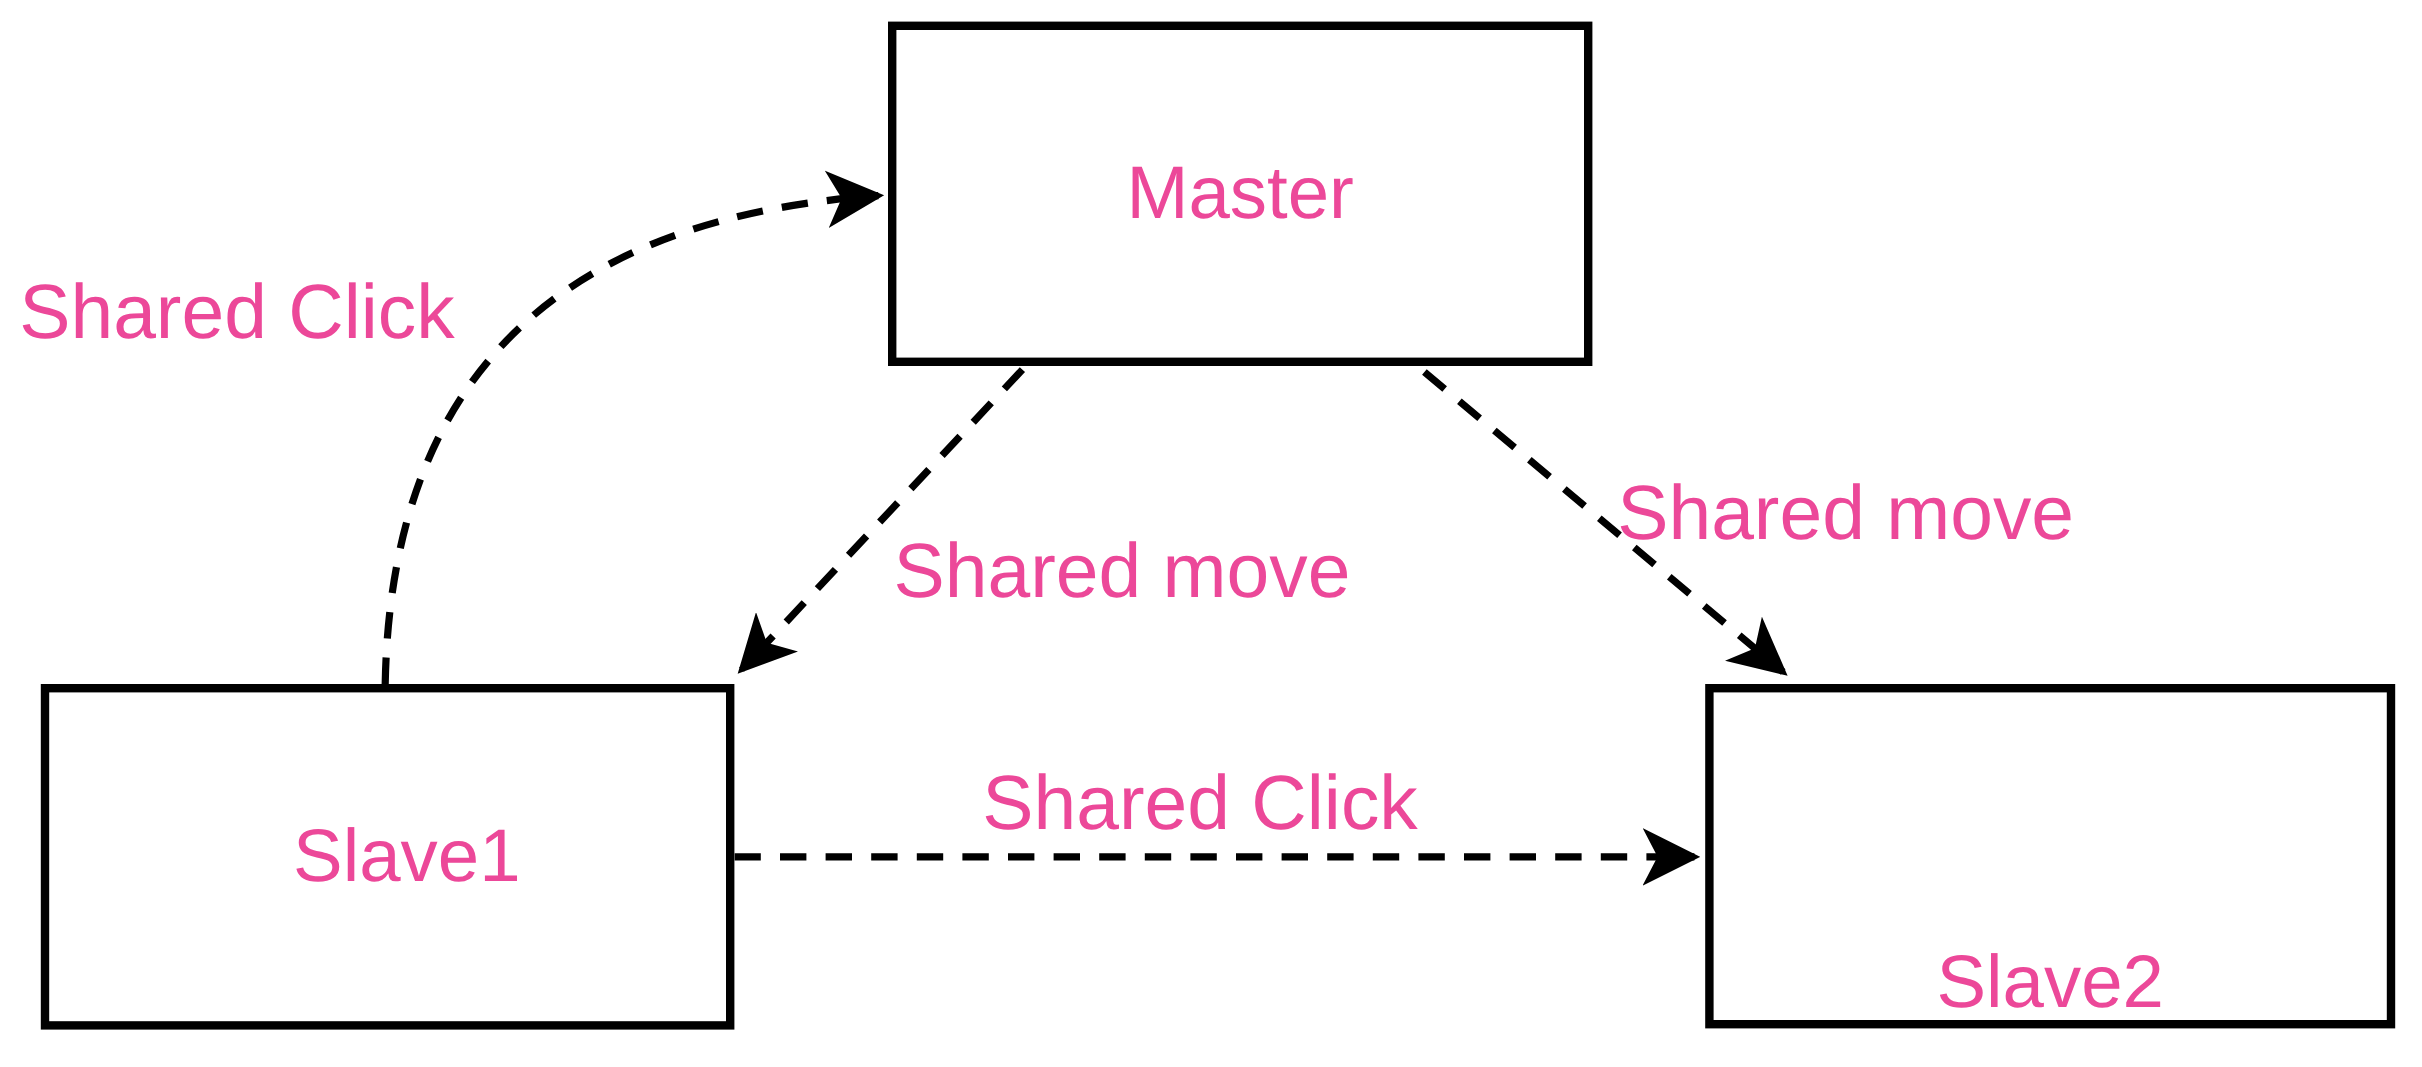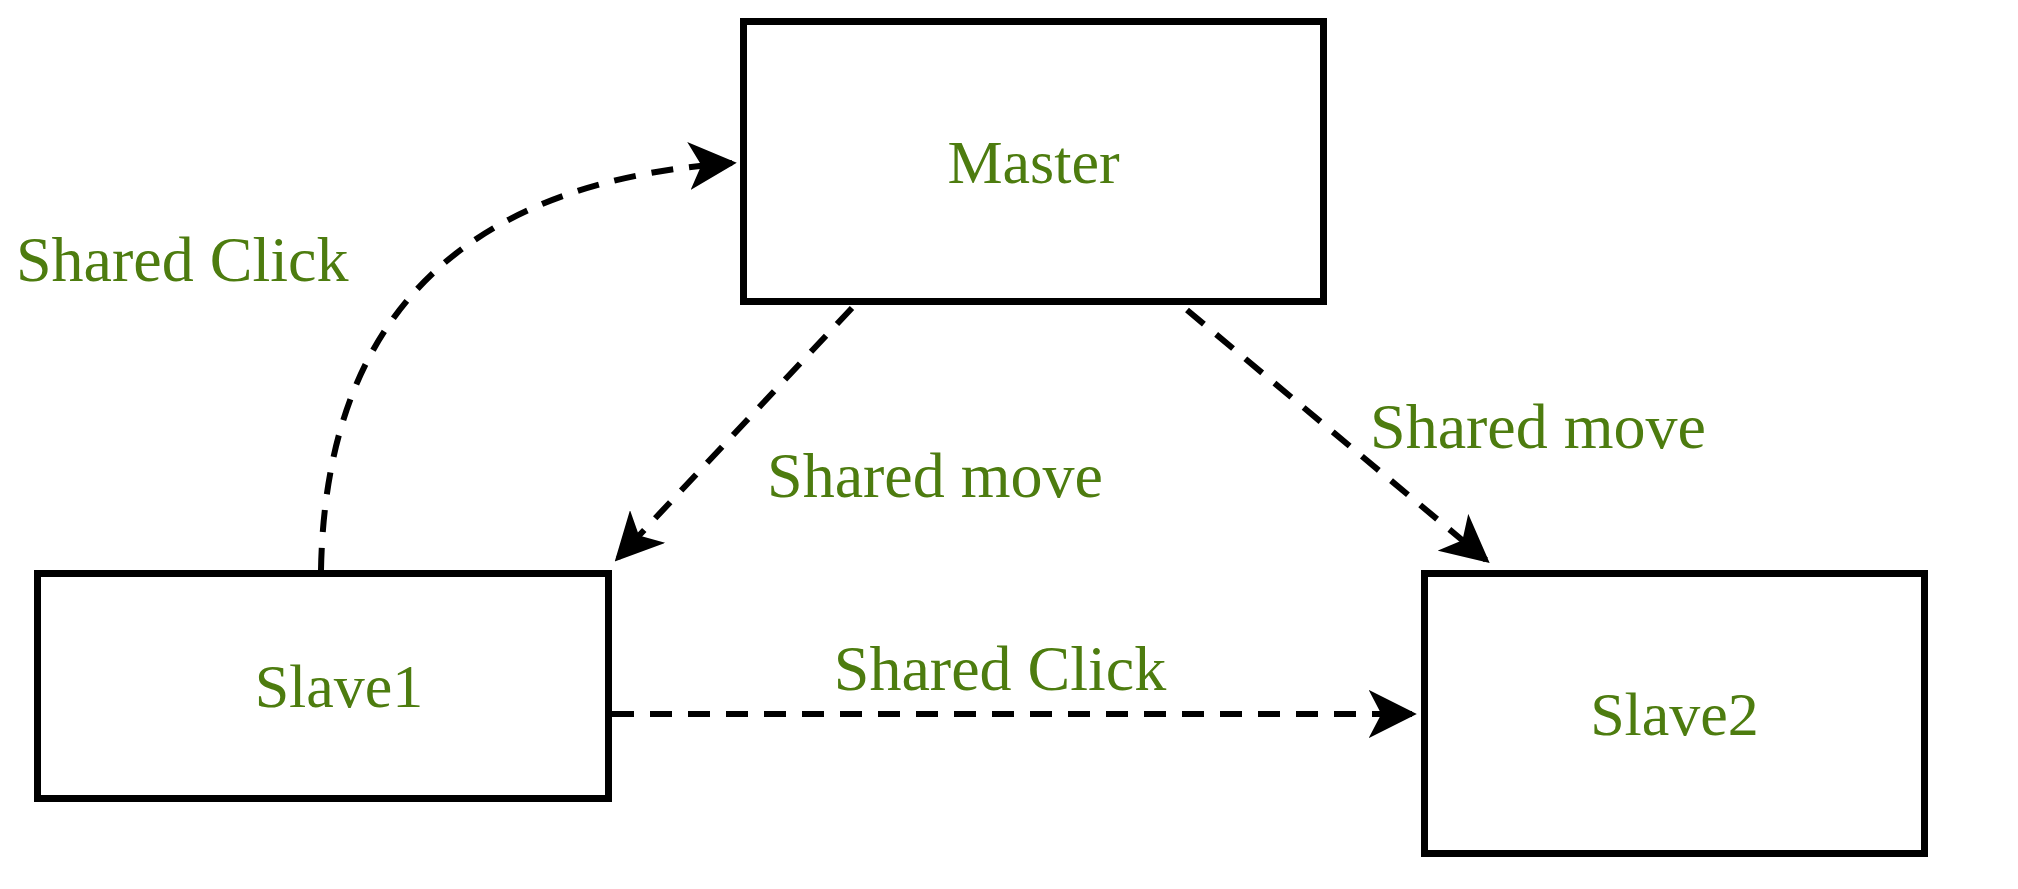--- a/index.html
+++ b/index.html
@@ -6,22 +6,22 @@
     margin: 0;
     padding: 0;
     background: #ffffff;
   }
   #canvas {
     position: relative;
     width: 2018px;
     height: 889px;
     background: #ffffff;
     overflow: hidden;
-    font-family: Liberation Serif, serif;
-    color: #4d7c0f;
+    font-family: Liberation Sans, sans-serif;
+    color: #ec4899;
   }
   #edges-svg {
     position: absolute;
     left: 0;
     top: 0;
     width: 2018px;
     height: 889px;
   }
   .node {
     position: absolute;
@@ -31,22 +31,22 @@
     display: flex;
     align-items: center;
     justify-content: center;
   }
   .node-label {
     font-size: 62px;
     line-height: 1;
     white-space: nowrap;
   }
   #node-master { left: 740px; top: 18px;  width: 587px; height: 287px; }
-  #node-slave1 { left: 34px;  top: 570px; width: 578px; height: 232px; padding-left: 32px; }
-  #node-slave2 { left: 1421px;top: 570px; width: 507px; height: 287px; }
+  #node-slave1 { left: 34px;  top: 570px; width: 578px; height: 288px; padding-left: 32px; }
+  #node-slave2 { left: 1421px;top: 570px; width: 575px; height: 287px; align-items: flex-end; }
 
   .edge-label {
     position: absolute;
     font-size: 64px;
     line-height: 1.1;
     white-space: nowrap;
   }
   #label-shared-click-upleft { left: 16px; top: 260px; transform: translateY(-50%); }
   #label-shared-move-left    { left: 935px; top: 476px; transform: translate(-50%, -50%); }
   #label-shared-move-right   { left: 1538px; top: 427px; transform: translate(-50%, -50%); }

